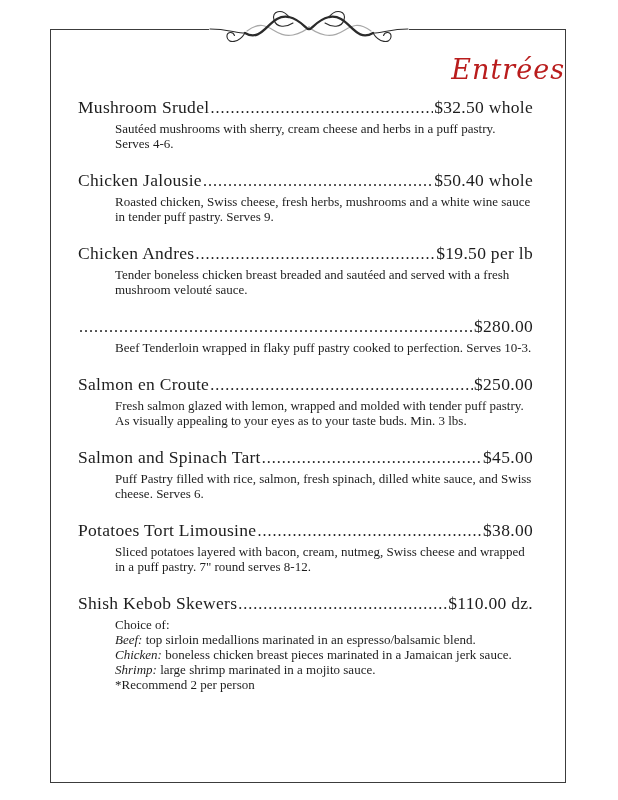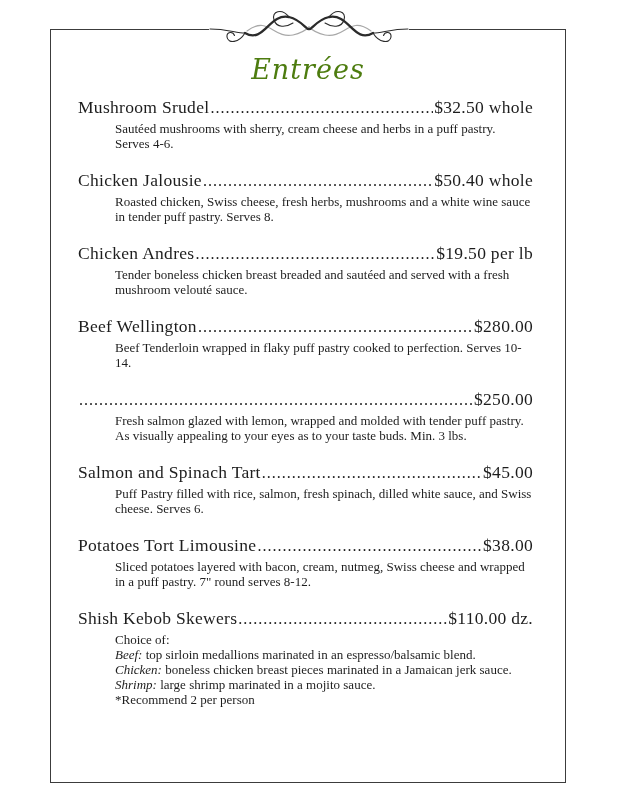--- a/index.html
+++ b/index.html
@@ -69,62 +69,62 @@
     max-width: 421px;
   }
   .item-desc em { font-style: italic; }
   .opt-line { white-space: nowrap; }
 </style>
 </head>
 <body>
 
 <div class="frame">
 
-  <div class="page-title" style="color:#4d7c0f;">Entrées</div>
+  <div class="page-title" style="color:#b91c1c;text-align:right;">Entrées</div>
 
   <div class="menu">
 
     <div class="item">
       <div class="item-row">
         <span class="item-name">Mushroom Srudel</span>
         <span class="dotted-leader"></span>
         <span class="item-price">$32.50 whole</span>
       </div>
       <div class="item-desc">Sautéed mushrooms with sherry, cream cheese and herbs in a puff pastry. Serves 4-6.</div>
     </div>
 
     <div class="item">
       <div class="item-row">
         <span class="item-name">Chicken Jalousie</span>
         <span class="dotted-leader"></span>
         <span class="item-price">$50.40 whole</span>
       </div>
-      <div class="item-desc">Roasted chicken, Swiss cheese, fresh herbs, mushrooms and a white wine sauce in tender puff pastry. Serves 8.</div>
+      <div class="item-desc">Roasted chicken, Swiss cheese, fresh herbs, mushrooms and a white wine sauce in tender puff pastry. Serves 9.</div>
     </div>
 
     <div class="item">
       <div class="item-row">
         <span class="item-name">Chicken Andres</span>
         <span class="dotted-leader"></span>
         <span class="item-price">$19.50 per lb</span>
       </div>
       <div class="item-desc">Tender boneless chicken breast breaded and sautéed and served with a fresh mushroom velouté sauce.</div>
     </div>
 
     <div class="item">
       <div class="item-row">
-        <span class="item-name">Beef Wellington</span>
         <span class="dotted-leader"></span>
         <span class="item-price">$280.00</span>
       </div>
-      <div class="item-desc">Beef Tenderloin wrapped in flaky puff pastry cooked to perfection. Serves 10-14.</div>
+      <div class="item-desc">Beef Tenderloin wrapped in flaky puff pastry cooked to perfection. Serves 10-3.</div>
     </div>
 
     <div class="item">
       <div class="item-row">
+        <span class="item-name">Salmon en Croute</span>
         <span class="dotted-leader"></span>
         <span class="item-price">$250.00</span>
       </div>
       <div class="item-desc">Fresh salmon glazed with lemon, wrapped and molded with tender puff pastry. As visually appealing to your eyes as to your taste buds. Min. 3 lbs.</div>
     </div>
 
     <div class="item">
       <div class="item-row">
         <span class="item-name">Salmon and Spinach Tart</span>
         <span class="dotted-leader"></span>

